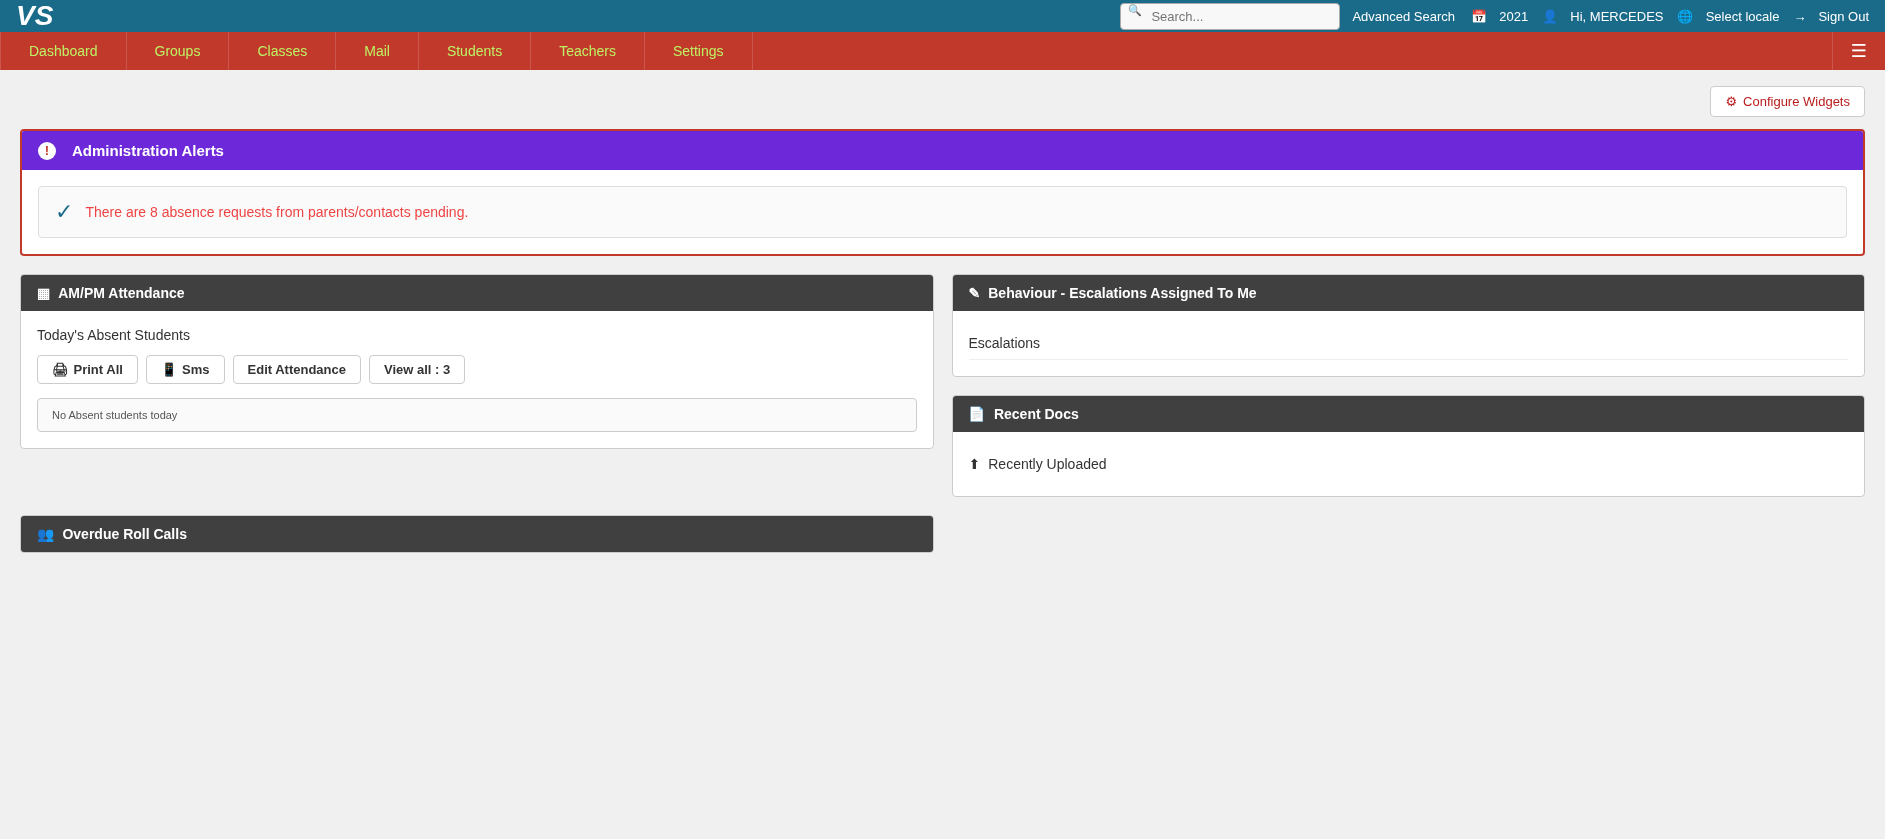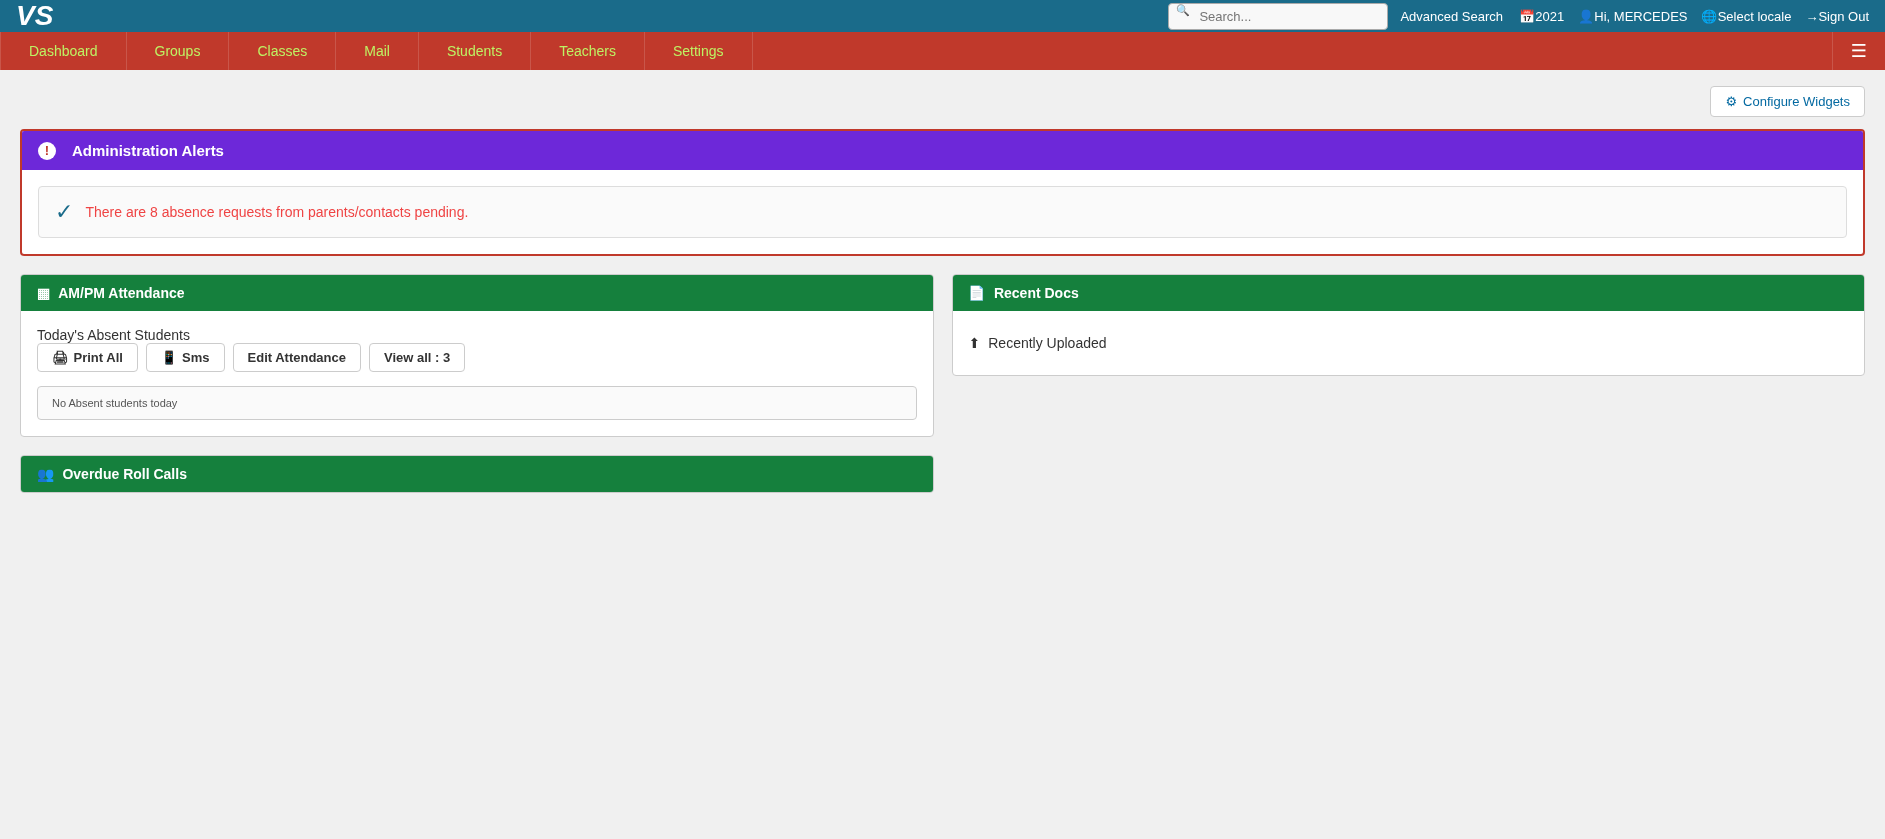--- a/index.html
+++ b/index.html
@@ -55,21 +55,21 @@
       display: flex;
       align-items: center;
       gap: 14px;
       margin-left: 16px;
     }
     .header-right span {
       color: white;
       font-size: 13px;
       display: flex;
       align-items: center;
-      gap: 0;
+      gap: 12px;
       cursor: pointer;
     }
     .header-icon {
       font-size: 16px;
     }
 
     
     .nav-bar {
       background: #c0392b;
       display: flex;
@@ -113,21 +113,21 @@
     .configure-btn {
       background: white;
       border: 1px solid #ccc;
       padding: 7px 14px;
       border-radius: 4px;
       cursor: pointer;
       font-size: 13px;
       display: flex;
       align-items: center;
       gap: 6px;
-      color: #0369a1;
+      color: #b91c1c;
     }
 
     
     .admin-alerts {
       background: white;
       border: 2px solid #c0392b;
       border-radius: 4px;
       margin-bottom: 18px;
     }
     .admin-alerts-header {
@@ -173,37 +173,38 @@
     .widget-right { flex: 0 0 calc(50% - 9px); }
 
     
     .widget-card {
       background: white;
       border: 1px solid #ccc;
       border-radius: 4px;
       overflow: hidden;
     }
     .widget-header {
-      background: #15803d;
+      background: #404040;
       color: white;
       padding: 10px 16px;
       font-size: 14px;
       font-weight: bold;
       display: flex;
       align-items: center;
       gap: 8px;
     }
     .widget-body {
       padding: 16px;
     }
 
     
     .attendance-label {
       font-size: 14px;
       color: #333;
+      margin-bottom: 12px;
     }
     .attendance-buttons {
       display: flex;
       gap: 8px;
       margin-bottom: 14px;
       flex-wrap: wrap;
     }
     .btn-outline {
       border: 1px solid #ccc;
       background: white;
@@ -351,20 +352,29 @@
           </div>
           <div class="no-absent-box">
             <span>No Absent students today</span>
           </div>
         </div>
       </div>
     </div>
 
     <div class="widget-right" style="display:flex; flex-direction:column; gap:18px;">
 
+      <div class="widget-card">
+        <div class="widget-header">
+          <span class="icon-pencil"></span>
+          <span>Behaviour - Escalations Assigned To Me</span>
+        </div>
+        <div class="widget-body">
+          <div class="escalations-label">Escalations</div>
+        </div>
+      </div>
 
       <div class="widget-card">
         <div class="widget-header">
           <span class="icon-doc"></span>
           <span>Recent Docs</span>
         </div>
         <div class="widget-body">
           <div class="recent-uploaded">
             <span class="icon-upload"></span>
             <span>Recently Uploaded</span>

